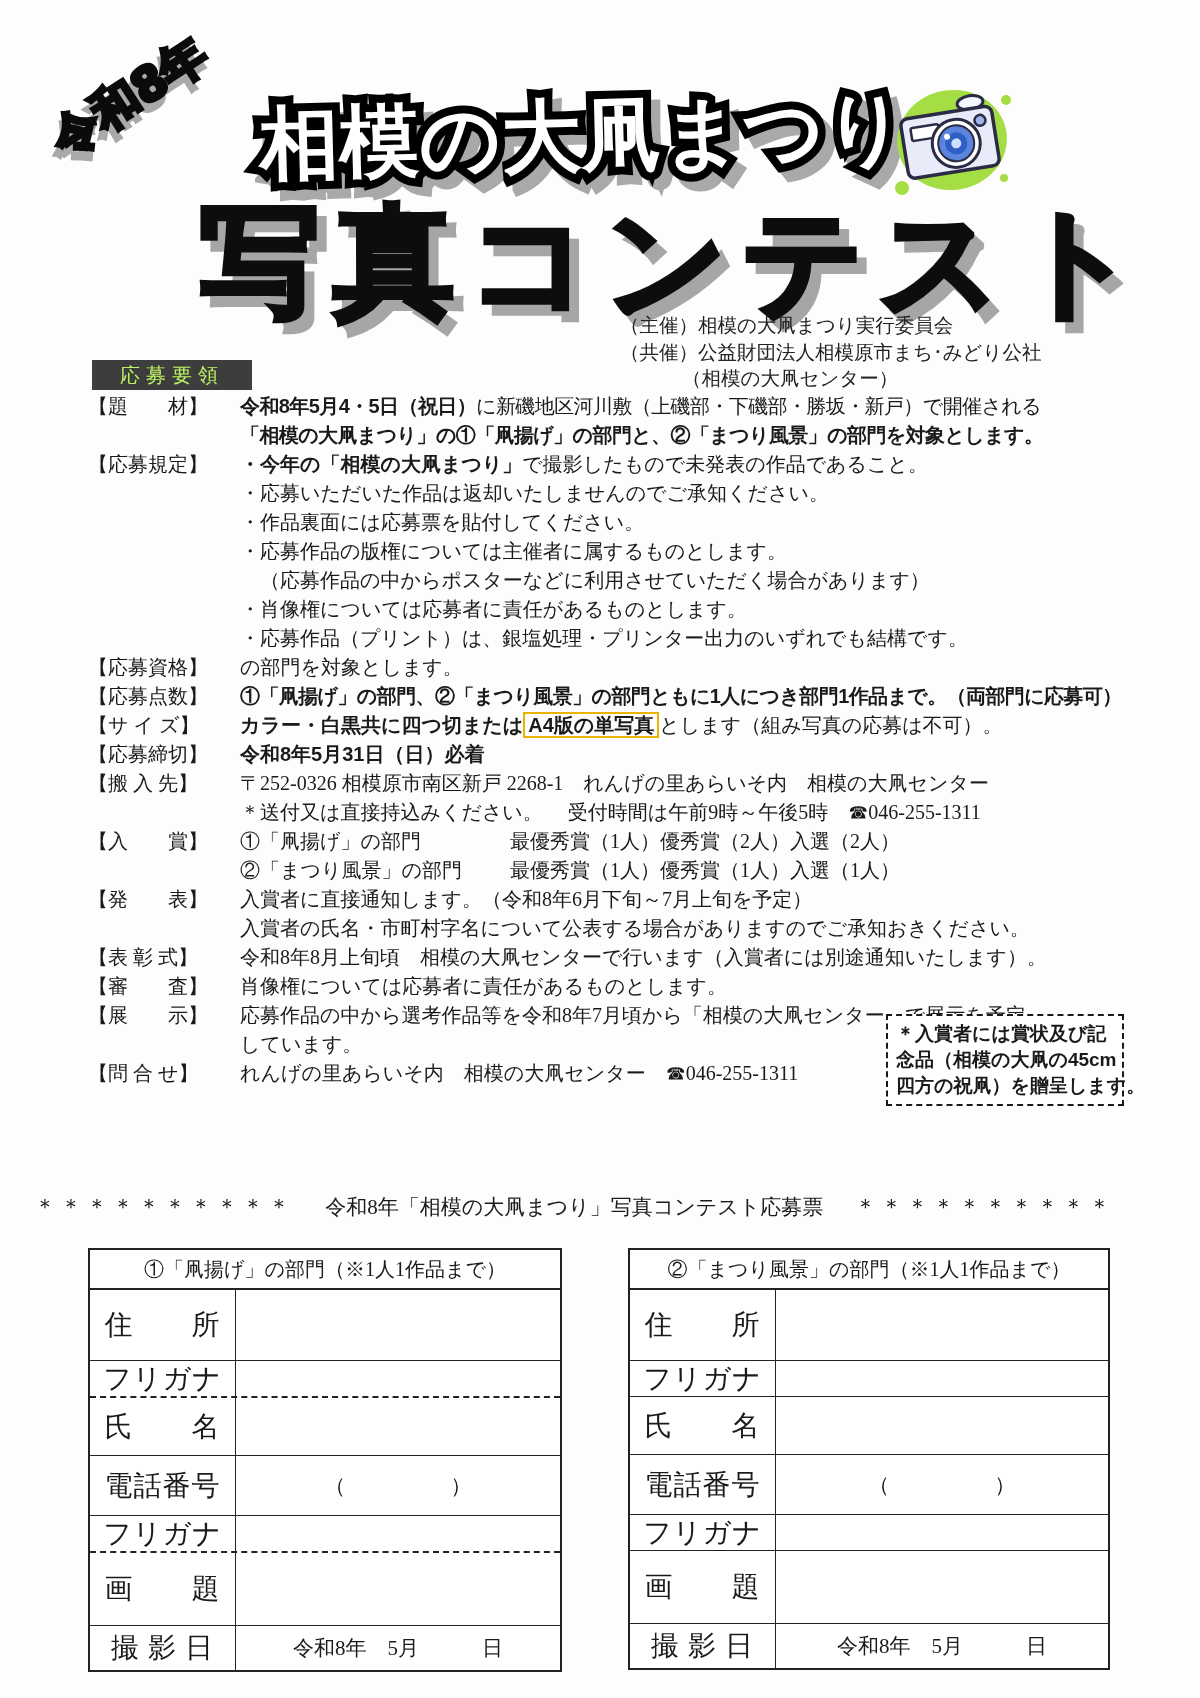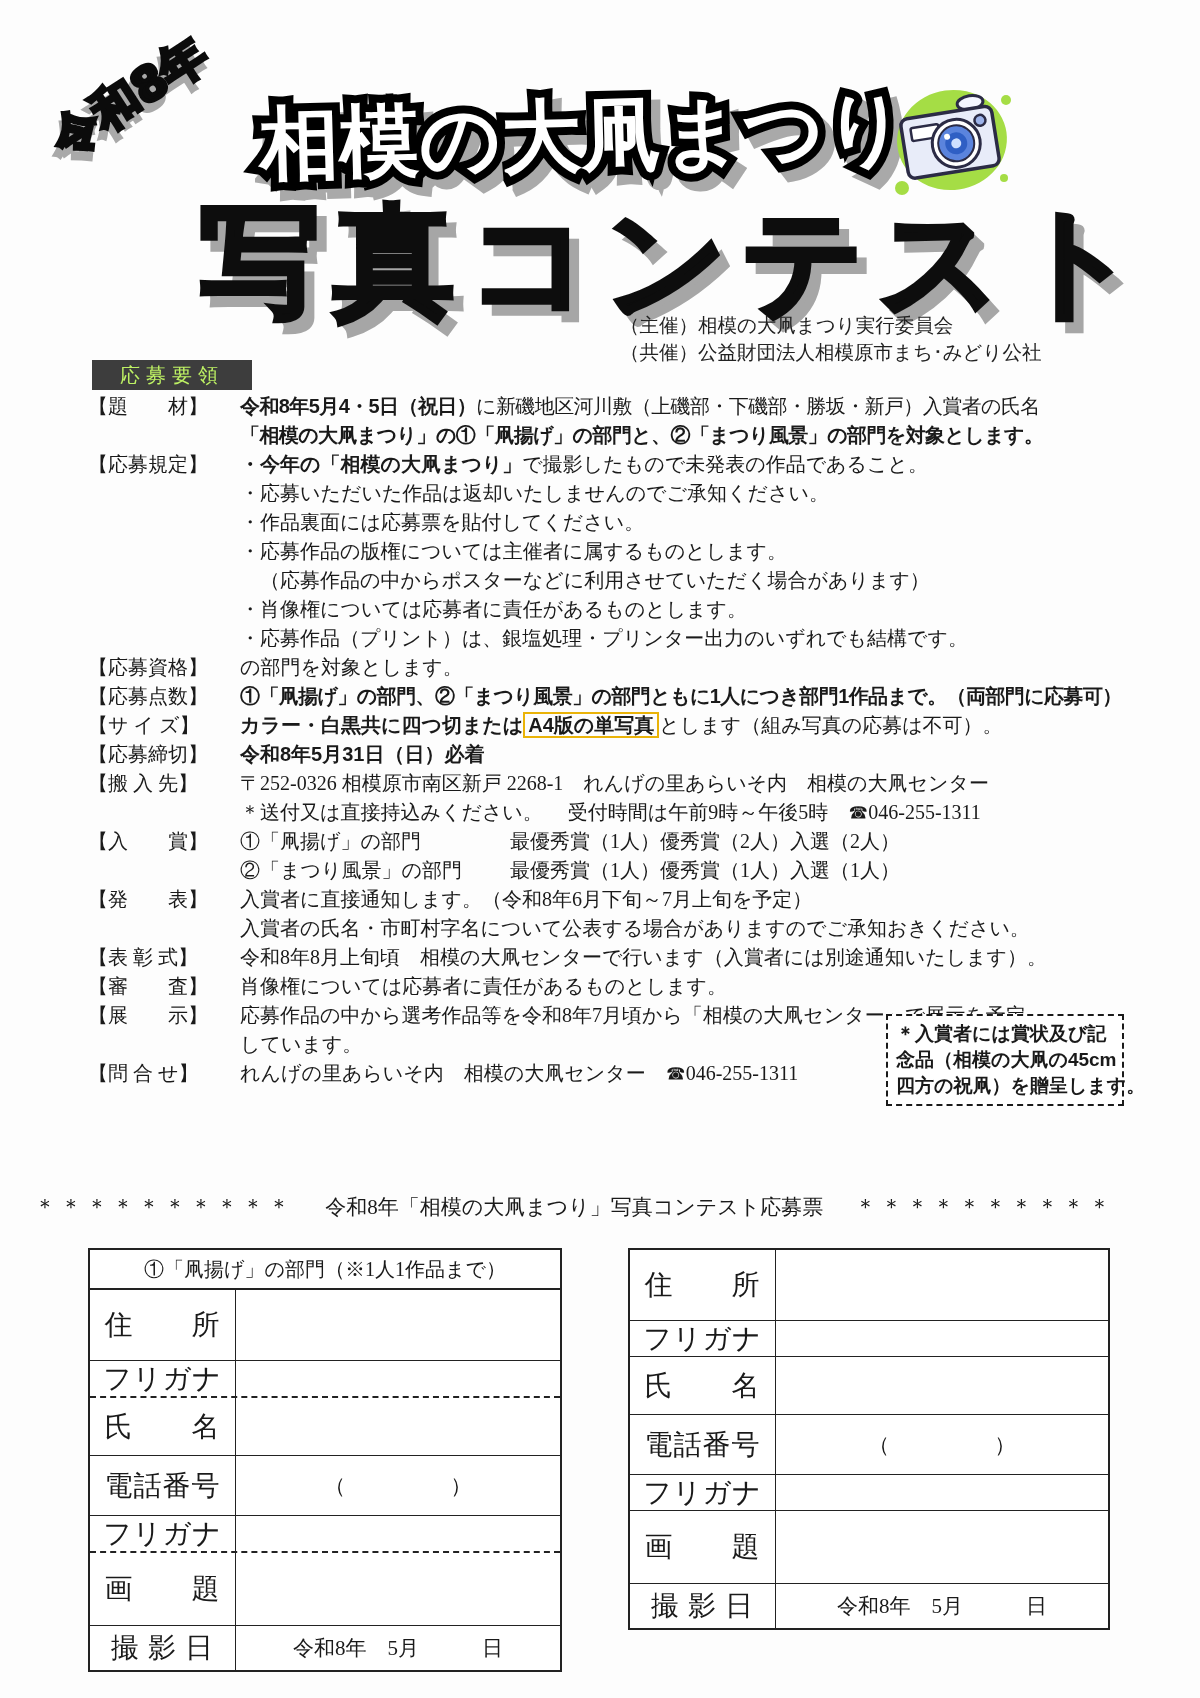--- a/index.html
+++ b/index.html
@@ -104,30 +104,31 @@
     <circle cx="76" cy="66" r="18" fill="#5b84dd" stroke="#2b2b45" stroke-width="2"></circle>
     <circle cx="76" cy="66" r="11" fill="#2f5fc4"></circle>
     <circle cx="76" cy="66" r="5" fill="#cfe0ff"></circle>
     <circle cx="68" cy="58" r="3" fill="#ffffff"></circle>
   </g>
 </svg>
 
 <div class="abs organizers">
   <div>（主催）相模の大凧まつり実行委員会</div>
   <div>（共催）公益財団法人相模原市まち･みどり公社</div>
+  <div class="org-indent">（相模の大凧センター）</div>
 </div>
 
 <div class="abs badge">応募要領</div>
 
 <div class="abs guidelines">
 
   <div class="g-row">
     <div class="g-label">【題　　材】</div>
     <div class="g-content">
-      <div class="g-line tight"><b>令和8年5月4・5日（祝日）</b><span>に新磯地区河川敷（上磯部・下磯部・勝坂・新戸）入賞者の氏名</span></div>
+      <div class="g-line tight"><b>令和8年5月4・5日（祝日）</b><span>に新磯地区河川敷（上磯部・下磯部・勝坂・新戸）で開催される</span></div>
       <div class="g-line tight"><b>「相模の大凧まつり」の①「凧揚げ」の部門と、②「まつり風景」の部門を対象とします。</b></div>
     </div>
   </div>
 
   <div class="g-row">
     <div class="g-label">【応募規定】</div>
     <div class="g-content">
       <div class="g-line"><b>・今年の「相模の大凧まつり」</b><span>で撮影したもので未発表の作品であること。</span></div>
       <div class="g-line">・応募いただいた作品は返却いたしませんのでご承知ください。</div>
       <div class="g-line">・作品裏面には応募票を貼付してください。</div>
@@ -259,20 +260,21 @@
       <div class="tlabel">画　　題</div>
       <div class="tvalue"></div>
     </div>
   <div class="trow h44">
       <div class="tlabel">撮 影 日</div>
       <div class="tvalue">令和8年　5月　　　日</div>
     </div>
 </div>
 
 <div class="abs app-table t2">
+  <div class="th">②「まつり風景」の部門（※1人1作品まで）</div>
   <div class="trow h70">
       <div class="tlabel">住　　所</div>
       <div class="tvalue"></div>
     </div>
   <div class="trow h35">
       <div class="tlabel">フリガナ</div>
       <div class="tvalue"></div>
     </div>
   <div class="trow h57">
       <div class="tlabel">氏　　名</div>

